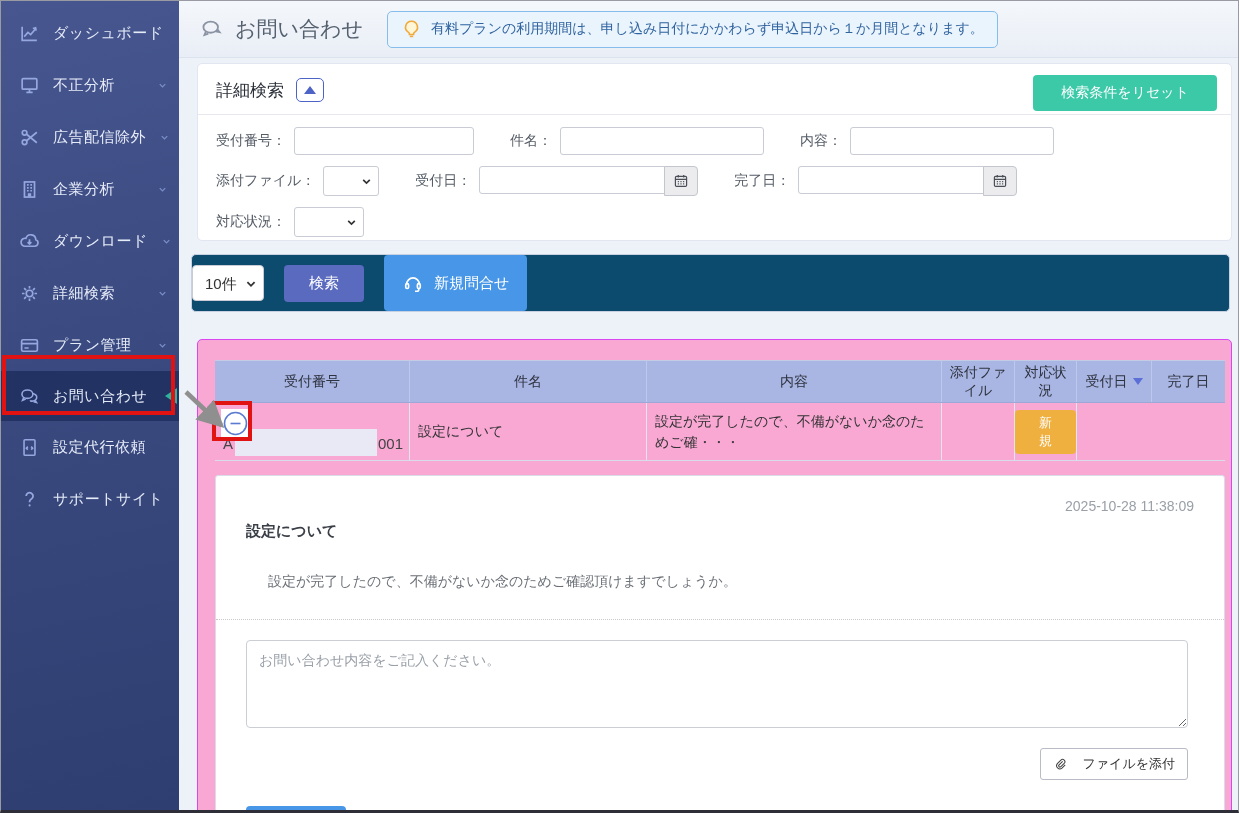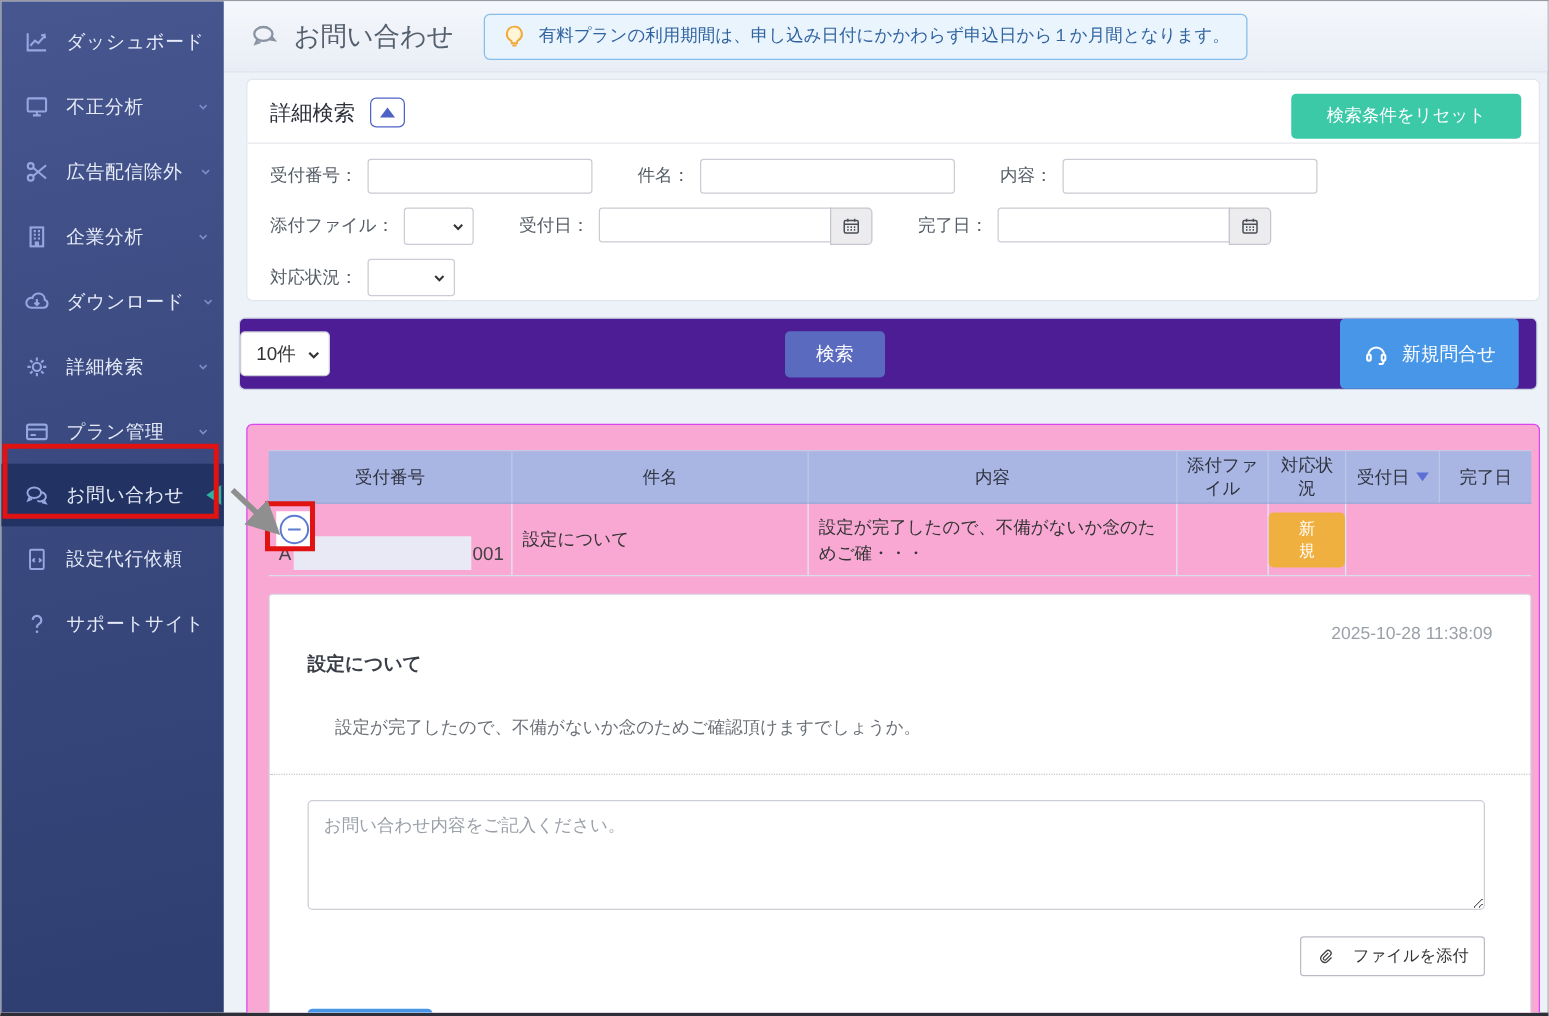--- a/index.html
+++ b/index.html
@@ -53,23 +53,23 @@
   .select-wrap { position:relative; display:inline-flex; }
   .select-wrap select { appearance:none; -webkit-appearance:none; height:30px; border:1px solid #c9ccd4;
          border-radius:3px; background:#fff; font-size:14px; font-family:inherit; padding:0 24px 0 8px; color:#333; cursor:pointer; }
   .select-wrap .sel-chev { position:absolute; right:7px; top:50%; margin-top:-5px; pointer-events:none; color:#333; display:flex; }
   .date-group { display:inline-flex; }
   .date-group .txt { border-radius:3px 0 0 3px; }
   .cal-btn { width:34px; height:30px; margin-left:-1px; border:1px solid #c3c6cd; background:#ececee;
              border-radius:0 4px 4px 0; display:flex; align-items:center; justify-content:center; cursor:pointer; color:#4a4e57; }
 
   
-  .toolbar { position:absolute; left:12px; top:253px; right:8px; height:58px; background:#4c1d95;
+  .toolbar { position:absolute; left:12px; top:253px; right:8px; height:58px; background:#0c4a6e;
              border:1px solid #c8d1e1; border-radius:5px; display:flex; align-items:center;
-             justify-content:space-between; gap:20px; padding-right:14px; }
+             justify-content:flex-start; gap:20px; padding-right:14px; }
   .per-page select { height:36px; font-size:15px; padding:0 26px 0 12px; border-radius:4px; }
   .btn-search { width:80px; height:37px; background:#5a6abf; border:none; border-radius:4px; color:#fff;
                 font-size:15px; cursor:pointer; font-family:inherit; }
   .btn-new { height:56px; background:#4796e8; border:none; border-radius:4px; color:#fff; font-size:15px;
              padding:0 18px; display:flex; align-items:center; gap:10px; cursor:pointer; font-family:inherit; }
   .btn-new svg { width:22px; height:22px; }
 
   
   .list-card { position:absolute; left:18px; top:338px; width:1035px; bottom:-4px;
                background:#f9a8d4; border:1px solid #d946ef; border-radius:5px 5px 0 0; padding:20px 6px 0 17px; }

